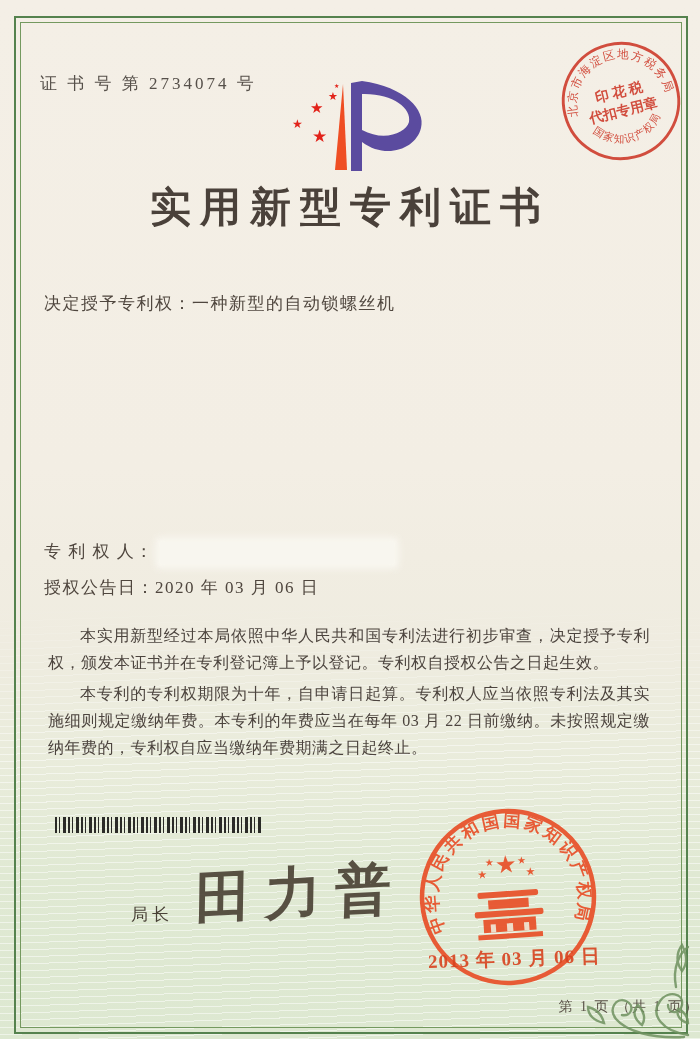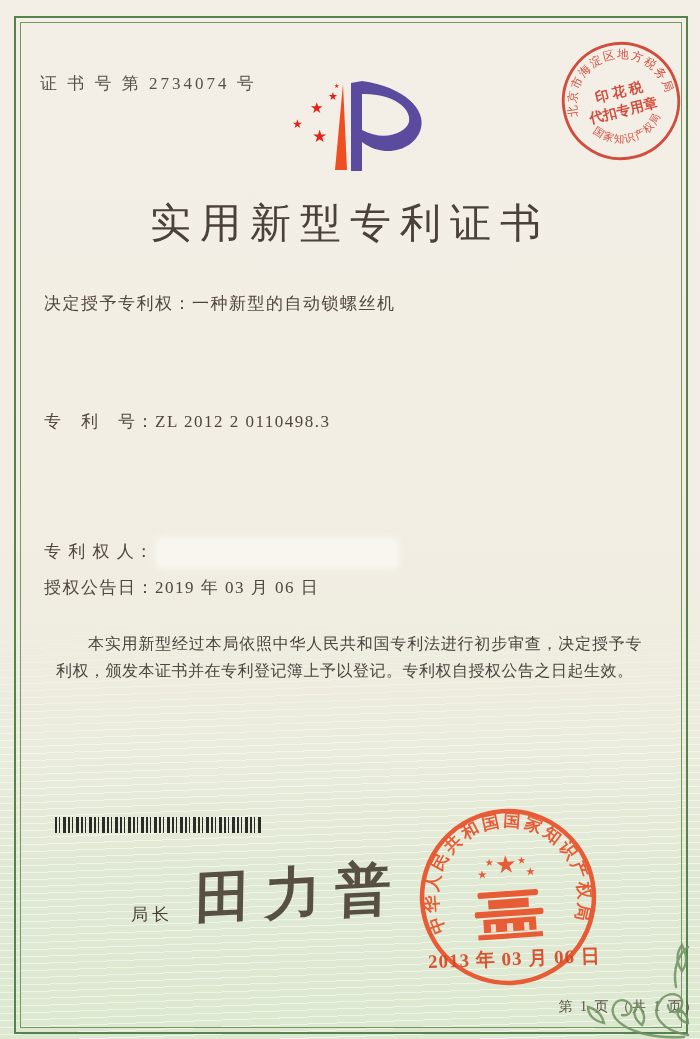--- a/index.html
+++ b/index.html
@@ -11,26 +11,26 @@
   
   #waves{position:absolute;left:0;right:0;top:600px;bottom:0;pointer-events:none;
          background:repeating-linear-gradient(178deg,rgba(255,255,255,.5) 0 1px,transparent 1px 7px);
          -webkit-mask-image:linear-gradient(180deg,transparent 0,black 35%);
          mask-image:linear-gradient(180deg,transparent 0,black 35%);}
   
   .frame-outer{position:absolute;top:16px;left:14px;right:12px;bottom:5px;border:2.5px solid #55824e;}
   .frame-inner{position:absolute;top:22px;left:20px;right:18px;bottom:11px;border:1px solid #74995f;}
   .abs{position:absolute;}
   .cert-no{left:40px;top:72px;font-size:17px;letter-spacing:3px;color:#56504a;}
-  .title{left:0;right:0;top:180px;text-align:center;font-size:41px;font-weight:400;
-         letter-spacing:9px;color:#4a413a;margin-top:16px;}
+  .title{left:0;right:0;top:180px;text-align:center;font-size:41px;font-weight:700;
+         letter-spacing:9px;color:#4a413a;}
   .field{left:44px;font-size:17px;color:#4f463e;letter-spacing:1.5px;}
   .body-text{left:44px;right:46px;font-size:16px;line-height:27px;color:#4c443e;
              text-align:justify;letter-spacing:.5px;}
-  .body-text p{margin:12px;text-indent:2em;}
+  .body-text p{margin:4px;text-indent:2em;}
   .redacted{display:inline-block;vertical-align:middle;width:238px;height:26px;margin-left:4px;
             background:#f8f6ef;filter:blur(1.5px);border-radius:2px;box-shadow:0 0 6px 3px #f8f6ef;}
   .barcode{left:55px;top:817px;width:206px;height:16px;
            background:repeating-linear-gradient(90deg,#2b2b28 0 2px,transparent 2px 4px,#2b2b28 4px 5px,transparent 5px 8px,#2b2b28 8px 11px,transparent 11px 13px);}
   .sig-label{left:131px;top:903px;font-size:17px;color:#4a4238;letter-spacing:4px;}
   .sig-name{left:195px;top:856px;font-size:56px;color:#453b2f;font-weight:bold;
             letter-spacing:14px;transform:rotate(-3deg) skewX(-4deg);opacity:.88;}
   .seal-date{left:428px;top:946px;font-size:19px;color:#d8431f;letter-spacing:1px;
              font-weight:600;transform:rotate(-2deg);opacity:.9;}
   .footer{left:0;right:0;top:998px;text-align:right;font-size:14px;color:#5a5248;letter-spacing:2px;}
@@ -74,28 +74,28 @@
     <text x="56" y="20" font-size="11" fill="#e2231a">★</text>
     <text x="38" y="33" font-size="15" fill="#e2231a">★</text>
     <text x="20" y="48" font-size="12" fill="#e2231a">★</text>
     <text x="40" y="62" font-size="17" fill="#e2231a">★</text>
     <text x="62" y="8" font-size="6" fill="#e2231a">★</text>
   </svg>
 
   <div class="abs title">实用新型专利证书</div>
 
   <div class="abs field" style="top:292px">决定授予专利权：一种新型的自动锁螺丝机</div>
-  <div class="abs field" style="top:410px">专　利　号：ZL 2012 2 0110498.3</div>
   <div class="abs field" style="top:540px">
     <span>专 利 权 人：</span><span class="redacted"></span>
   </div>
-  <div class="abs field" style="top:576px">授权公告日：2019 年 03 月 06 日</div>
+  <div class="abs field" style="top:576px">授权公告日：2020 年 03 月 06 日</div>
 
   <div class="abs body-text" style="top:618px">
     <p>本实用新型经过本局依照中华人民共和国专利法进行初步审查，决定授予专利权，颁发本证书并在专利登记簿上予以登记。专利权自授权公告之日起生效。</p>
+    <p>本专利的专利权期限为十年，自申请日起算。专利权人应当依照专利法及其实施细则规定缴纳年费。本专利的年费应当在每年 03 月 22 日前缴纳。未按照规定缴纳年费的，专利权自应当缴纳年费期满之日起终止。</p>
   </div>
 
   <div class="abs barcode"></div>
 
   <div class="abs sig-label">局长</div>
   <div class="abs sig-name">田力普</div>
 
   <svg class="abs big-seal" viewBox="0 0 180 180">
     <circle cx="90" cy="90" r="85" fill="none" stroke="#e8512a" stroke-width="4.5"></circle>
     <defs>

